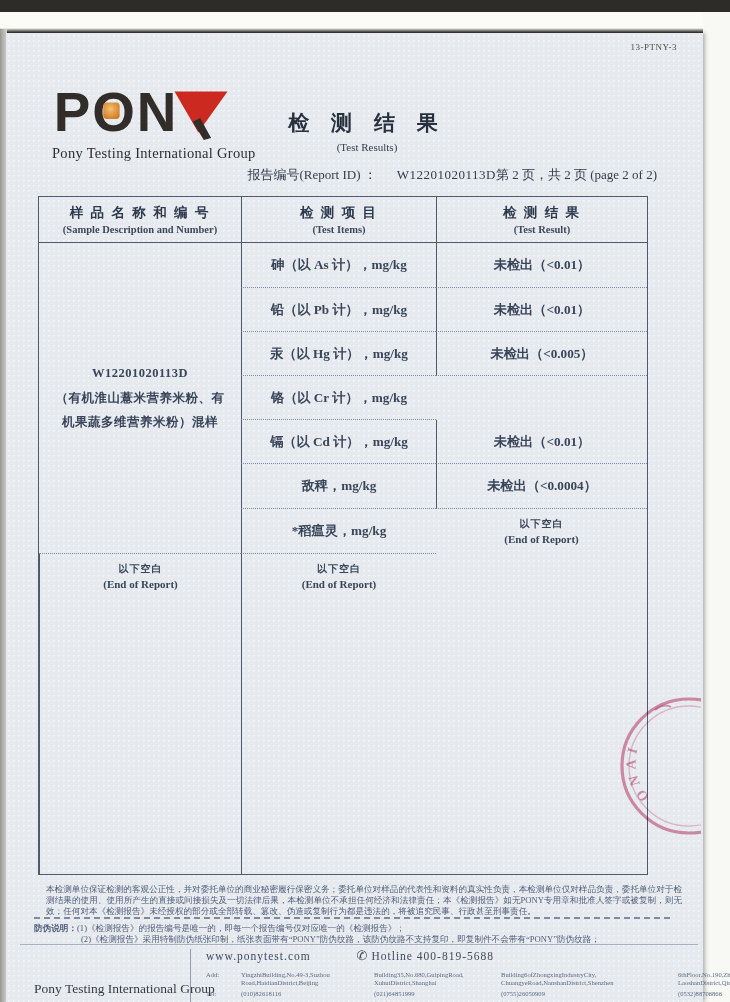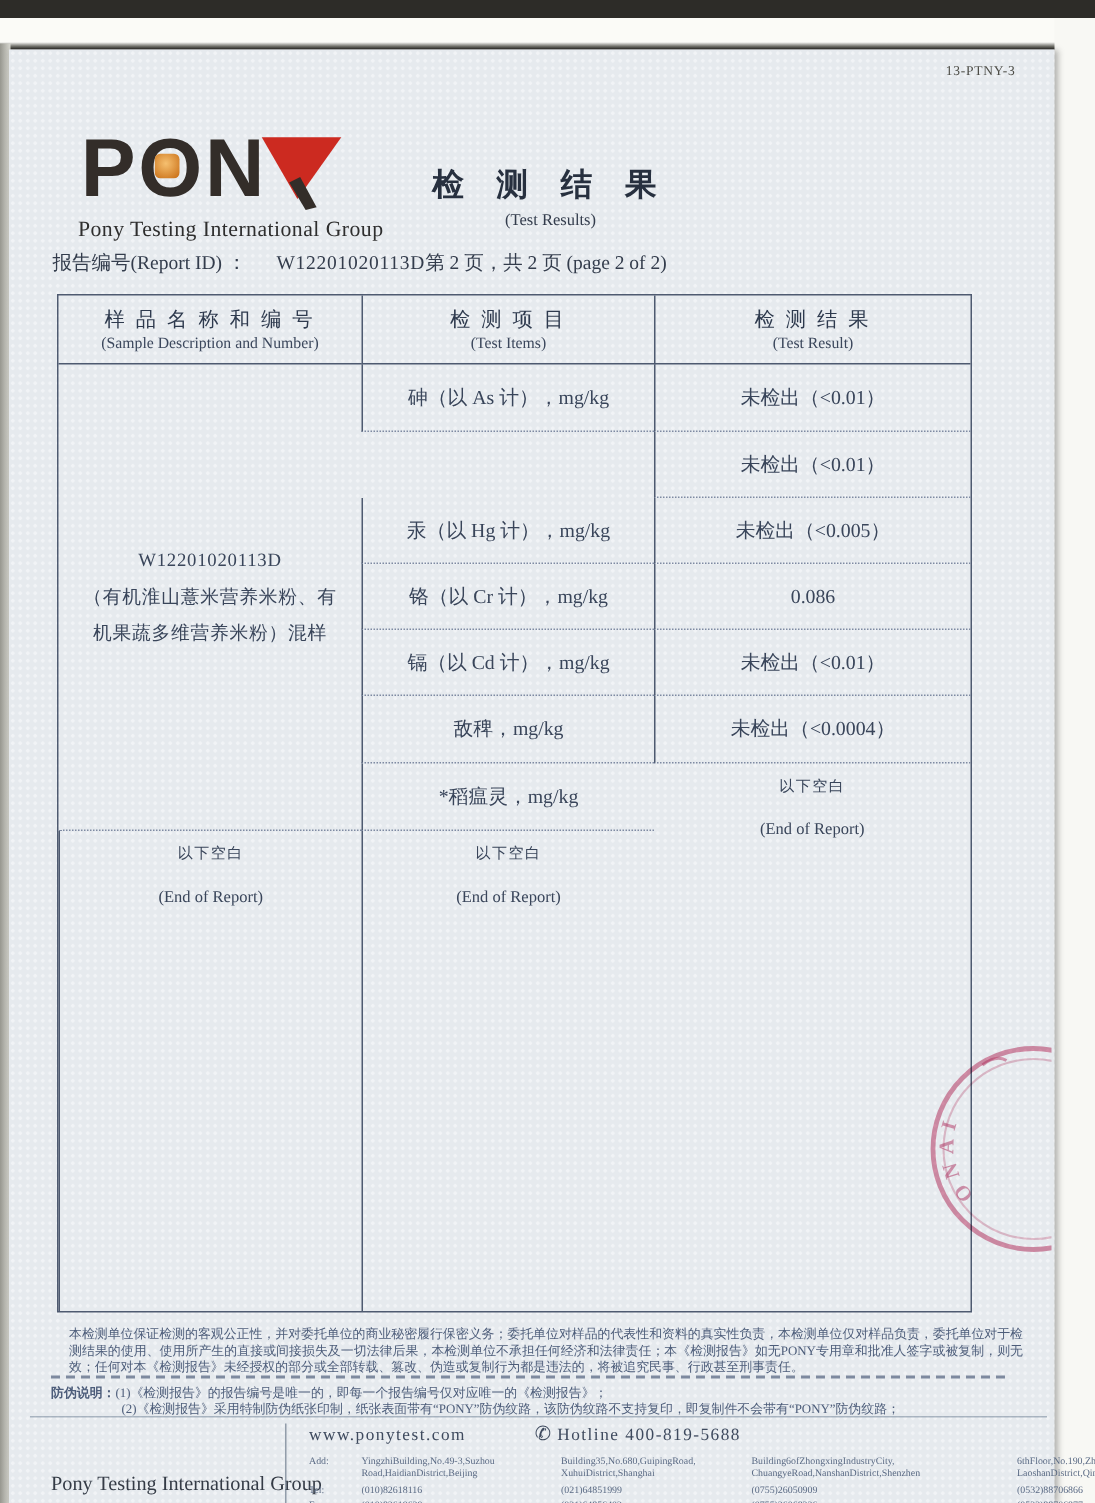--- a/index.html
+++ b/index.html
@@ -28,43 +28,44 @@
   }
   .form-code{position:absolute;top:9px;right:26px;font-size:9px;letter-spacing:.5px;color:#4c4c46;}
   
   .brand{position:absolute;left:46px;top:50px;}
   .logo-svg{display:block;}
   .logo-text{font-family:"Liberation Sans","DejaVu Sans",sans-serif;font-weight:bold;font-size:60px;fill:#332d29;letter-spacing:2px;}
   .logo-sub{margin-top:3px;font-size:14.5px;color:#2e2e2e;letter-spacing:.3px;}
   .title-block{position:absolute;left:255px;top:76px;width:212px;text-align:center;}
   .title-cn{font-family:"Liberation Sans","DejaVu Sans",sans-serif;font-weight:bold;font-size:21px;letter-spacing:8px;color:#27303f;}
   .title-en{margin-top:4px;font-size:11px;color:#333c4c;}
-  .report-row{position:absolute;left:29px;top:133px;width:622px;display:flex;justify-content:flex-start;font-size:13px;color:#333c4c;}
+  .report-row{position:absolute;left:29px;top:133px;width:622px;display:flex;justify-content:flex-end;font-size:13px;color:#333c4c;}
   .report-id-value{margin-left:20px;letter-spacing:.5px;}
   .page-info{color:#333c4c;}
   
   .test-table{
     position:absolute;left:32px;top:163px;width:610px;height:679px;box-sizing:border-box;
     border:1.2px solid #4e5a70;
     display:grid;
     grid-template-columns:202px 195px 1fr;
     grid-template-rows:46px 45px 44px 44px 44px 44px 45px 45px auto;
+    font-weight:bold;
   }
   .cell{display:flex;flex-direction:column;align-items:center;justify-content:center;box-sizing:border-box;font-size:13.2px;color:#39455a;text-align:center;}
   .th{border-bottom:1px solid #4e5a70;}
   .th-cn{font-size:13.5px;letter-spacing:2px;color:#2e3a4e;}
   .th-en{font-size:10.5px;margin-top:2px;color:#3b475c;}
   .colsep{border-left:1px solid #4e5a70;}
   .dotted{border-bottom:1px dotted #7e8aa2;}
   .sample-cell{grid-column:1;grid-row:2 / span 7;padding:0 13px;font-size:12.5px;line-height:1.95;letter-spacing:.5px;}
   .item{grid-column:2;}
   .result{grid-column:3;}
   .end-cell{justify-content:flex-start;padding-top:8px;}
   .end-cn{font-size:10px;letter-spacing:1px;}
-  .end-en{font-size:11px;margin-top:16px;}
+  .end-en{font-size:11px;margin-top:2px;}
   
   .stamp{position:absolute;left:569px;top:657px;z-index:5;mix-blend-mode:multiply;}
   
   .disclaimer{position:absolute;left:40px;top:851px;width:636px;font-size:8.6px;line-height:11px;color:#4d5d7a;text-align:justify;}
   .dash-rule{position:absolute;left:28px;top:884px;width:636px;border-top:2px dashed #5c6b85;opacity:.75;}
   .anti-fake{position:absolute;left:28px;top:890px;width:664px;font-size:8.6px;line-height:10.5px;color:#4d5d7a;}
   .anti-fake .lbl{font-weight:bold;}
   .af-line2{padding-left:47px;}
   .footer-rule{position:absolute;left:14px;top:911px;width:678px;border-top:1px solid rgba(92,110,133,0.45);}
   .footer-company{position:absolute;left:28px;top:948px;font-size:13.5px;color:#343b46;}
@@ -134,25 +135,25 @@
       <div class="th-en">(Test Result)</div>
     </div>
 
     <div class="cell sample-cell dotted">
       <div>W12201020113D</div>
       <div>（有机淮山薏米营养米粉、有机果蔬多维营养米粉）混样</div>
     </div>
 
     <div class="cell item colsep dotted">砷（以 As 计），mg/kg</div>
     <div class="cell result colsep dotted">未检出（&lt;0.01）</div>
+    <div class="cell item colsep dotted">铅（以 Pb 计），mg/kg</div>
     <div class="cell result colsep dotted">未检出（&lt;0.01）</div>
     <div class="cell item colsep dotted">汞（以 Hg 计），mg/kg</div>
     <div class="cell result colsep dotted">未检出（&lt;0.005）</div>
     <div class="cell item colsep dotted">铬（以 Cr 计），mg/kg</div>
-    <div class="cell result colsep dotted">0.086</div>
     <div class="cell item colsep dotted">镉（以 Cd 计），mg/kg</div>
     <div class="cell result colsep dotted">未检出（&lt;0.01）</div>
     <div class="cell item colsep dotted">敌稗，mg/kg</div>
     <div class="cell result colsep dotted">未检出（&lt;0.0004）</div>
     <div class="cell item colsep dotted">*稻瘟灵，mg/kg</div>
 
     <div class="cell end-cell">
       <div class="end-cn">以下空白</div>
       <div class="end-en">(End of Report)</div>
     </div>

